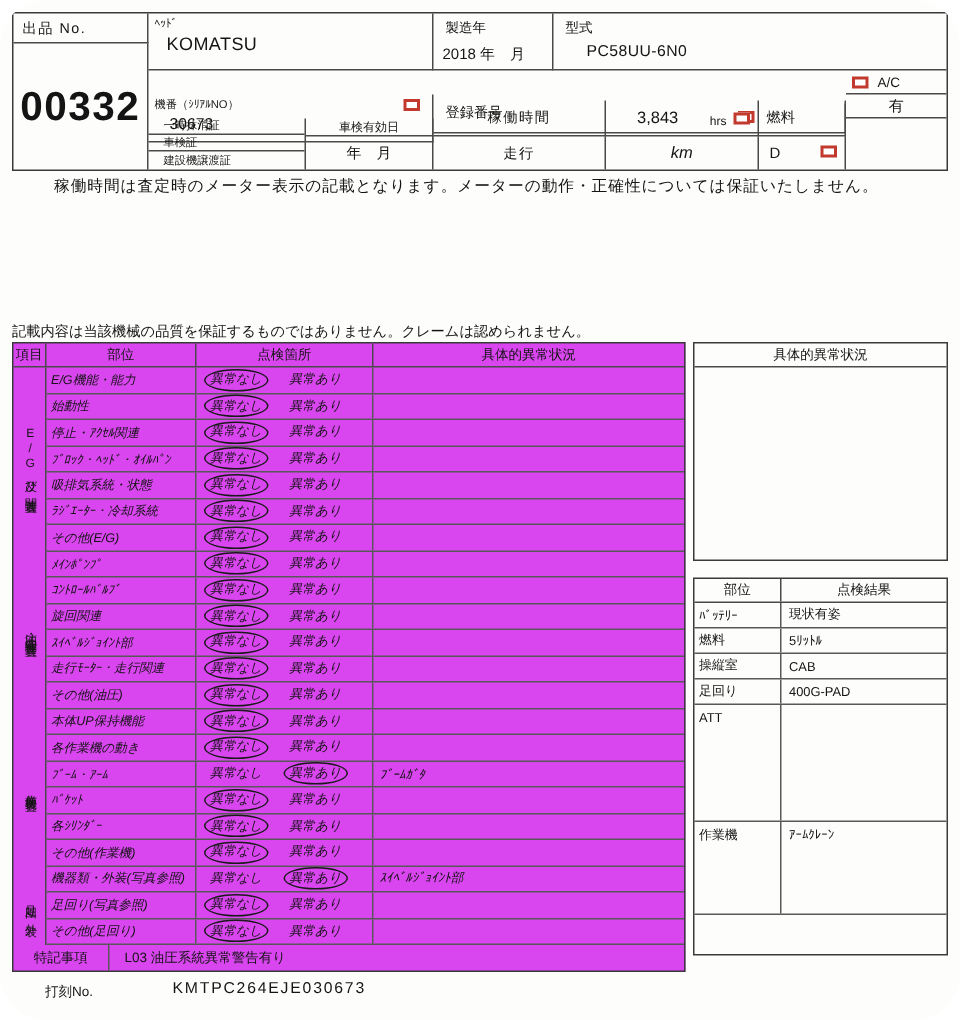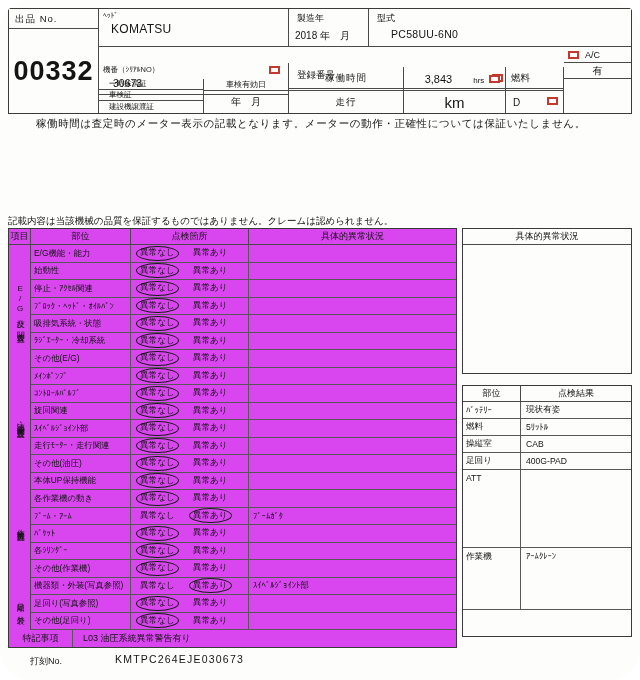--- a/index.html
+++ b/index.html
@@ -39,38 +39,38 @@
   .cert-row { height:11px; display:flex; align-items:center; padding-left:10px; font-size:7.5px; border-bottom:1px solid #4a4a4a; }
   .cert-row.last { border-bottom:none; height:12px; }
   .hc-shlabel { left:195px; top:70px; width:85px; height:12px; display:flex; align-items:center; justify-content:center; font-size:8px; }
   .hc-shval { left:195px; top:82px; width:85px; height:22px; display:flex; align-items:center; justify-content:center; font-size:10px; white-space:pre; }
   .hc-hourslbl { left:280px; top:58px; width:115px; height:24px; display:flex; align-items:center; justify-content:center; font-size:9.5px; letter-spacing:1px; }
   .hc-hoursval { left:395px; top:58px; width:102px; height:24px; display:flex; align-items:center; justify-content:center; gap:21px; }
   .hv-num { font-size:11px; }
   .hv-unit { font-size:8px; margin-top:3px; }
   .hc-fuellbl { left:497px; top:58px; width:58px; height:24px; display:flex; align-items:center; padding-left:5px; font-size:9.5px; }
   .hc-travellbl { left:280px; top:82px; width:115px; height:22px; display:flex; align-items:center; justify-content:center; font-size:9.5px; letter-spacing:1px; }
-  .hc-travelval { left:395px; top:82px; width:102px; height:22px; display:flex; align-items:center; justify-content:center; font-size:15px; }
+  .hc-travelval { left:395px; top:82px; width:102px; height:22px; display:flex; align-items:center; justify-content:center; font-size:11px;font-style:italic; }
   .hc-fuelval { left:497px; top:82px; width:58px; height:22px; display:flex; align-items:center; padding-left:7px; font-size:10px; }
 
   .meter-note { position:absolute; left:36px; top:117px; font-size:10.5px; letter-spacing:.6px; white-space:nowrap; }
   .claim-note { position:absolute; left:8px; top:215px; font-size:9.5px; }
 
   
   .itable { position:absolute; left:8px; top:228px; width:449px; border:1.2px solid #3a3a3a; background:#d946ef; }
   .it-head { display:flex; height:16px; border-bottom:1px solid #4a4a4a; font-size:9px; }
   .ih { display:flex; align-items:center; justify-content:center; height:100%; }
   .ih-item { width:22px; border-right:1px solid #4a4a4a; }
   .ih-part { width:100px; border-right:1px solid #4a4a4a; }
   .ih-check { width:118px; border-right:1px solid #4a4a4a; }
   .ih-note { flex:1; }
   .it-group { display:flex; }
   .g-label { width:22px; border-right:1px solid #4a4a4a; display:flex; align-items:center; justify-content:center; }
   .vtext { writing-mode:vertical-rl; text-orientation:upright; font-size:8px; letter-spacing:1px; line-height:1.05; }
-  .g-rows { flex:1; }
+  .g-rows { flex:1;font-style:italic; }
   .i-row { display:flex; height:17.5px; border-bottom:1px solid #585858; }
   .c-part { width:100px; border-right:1px solid #585858; font-size:8.4px; display:flex; align-items:center; padding-left:3px; white-space:nowrap; overflow:hidden; }
   .c-check { width:118px; border-right:1px solid #585858; display:flex; align-items:center; gap:10px; padding-left:5px; }
   .opt { font-size:8.6px; padding:.5px 3px; border:1.3px solid transparent; border-radius:50%; white-space:nowrap; }
   .opt.circled { border-color:#1a1a1a; }
   .c-note { flex:1; font-size:8.6px; display:flex; align-items:center; padding-left:4px; white-space:nowrap; overflow:hidden;text-align:center; }
   .it-special { display:flex; height:17px; font-size:9px; align-items:center; }
   .sp-label { width:64px; display:flex; justify-content:center; align-items:center; border-right:1px solid #585858; height:100%; }
   .sp-value { padding-left:10px; }
 

